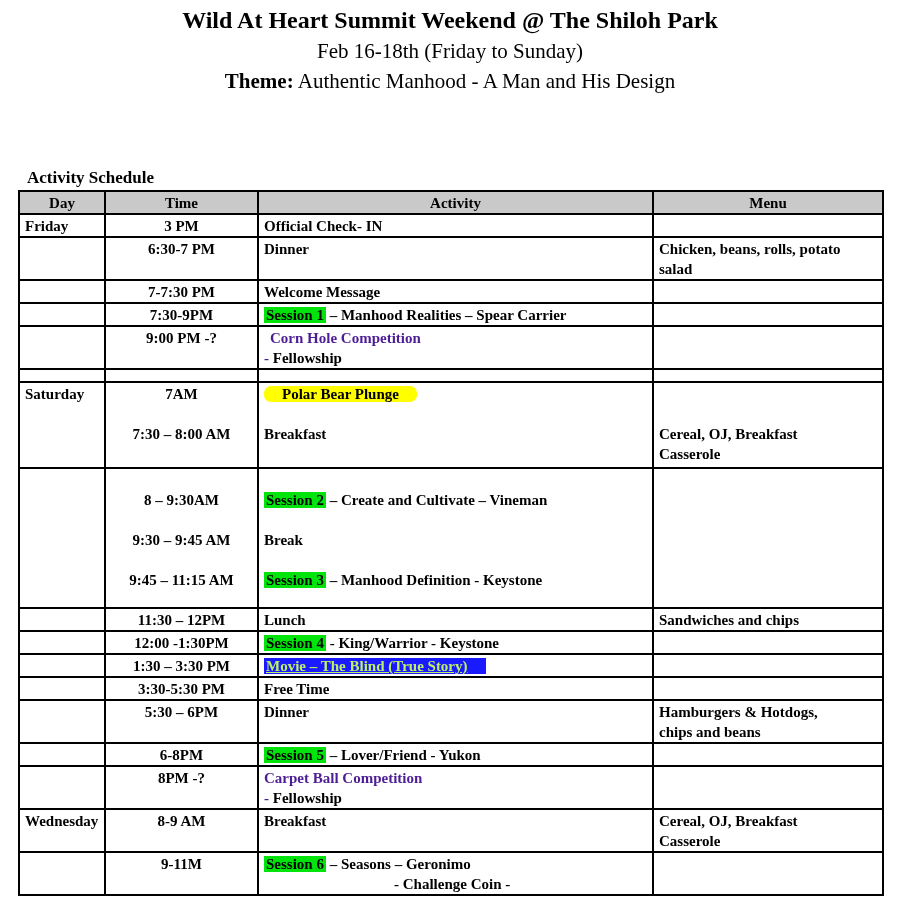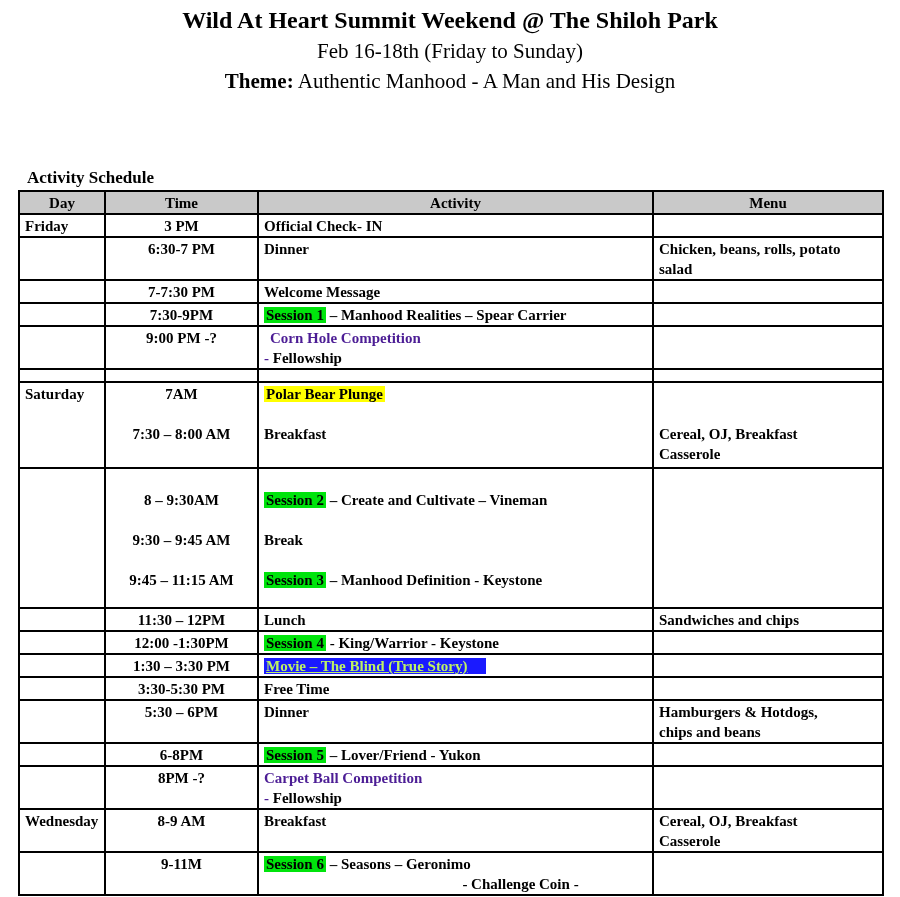--- a/index.html
+++ b/index.html
@@ -10,25 +10,25 @@
   .theme{font-size:21px;line-height:30px;}
   .theme .bold{font-weight:bold;}
   .section-title{font-weight:bold;font-size:17px;margin:72px 0 2px 27px;}
   table.sched{border-collapse:collapse;margin-left:18px;width:864px;table-layout:fixed;}
   table.sched td,table.sched th{border:2px solid #000;vertical-align:top;padding:1px 5px 0 5px;font-size:15px;font-weight:bold;line-height:20px;overflow:hidden;}
   tr.hdr th{background:#c9c9c9;text-align:center;}
   td.time{text-align:center;}
   .ln{line-height:20px;min-height:20px;}
   .sp{height:19px;}
   .hl-green{background:#00e40c;padding:0 2px;}
-  .hl-yellow{background:#ffff00;padding:0 2px;}
+  .hl-yellow{background:#ffff00;padding:0 18px;border-radius:7px;}
   .hl-blue{background:#1a1aff;color:#bef264;padding:0 18px 0 2px;text-decoration:underline;}
   .red{color:#4c1d95;}
   .indent1{padding-left:6px;}
-  .indent-coin{padding-left:130px;text-align:center;}
+  .indent-coin{padding-left:130px;}
   
   tr.r0 td,tr.r0 th{height:18px;}
   tr.r1 td{height:19px;}
   tr.r2 td{height:38px;}
   tr.r3 td{height:18px;}
   tr.r4 td{height:19px;}
   tr.r5 td{height:40px;}
   tr.r6 td{height:10px;}
   tr.r7 td{height:83px;}
   tr.r8 td{height:137px;}

